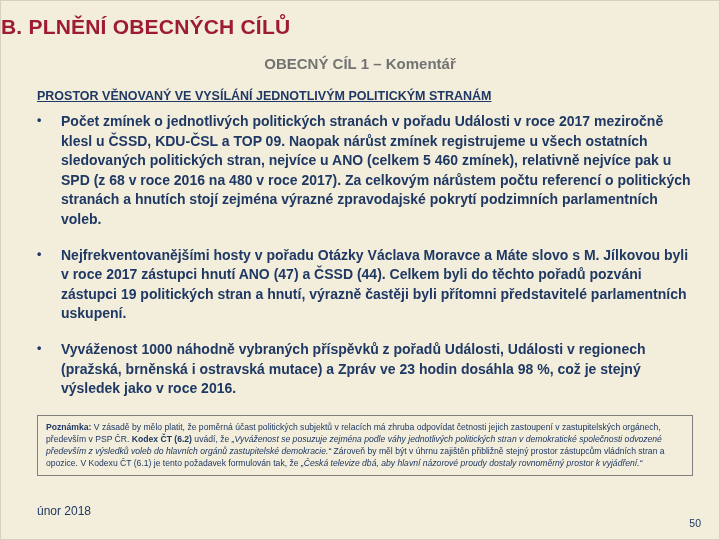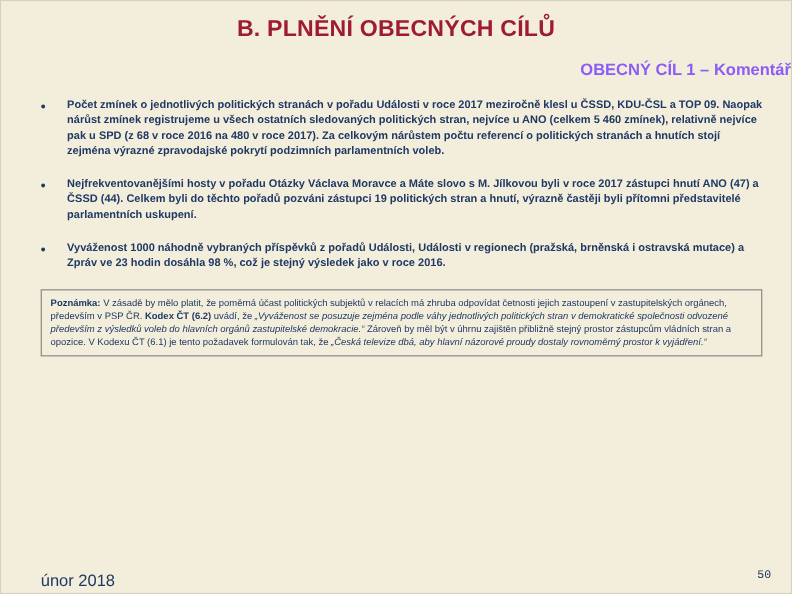--- a/index.html
+++ b/index.html
@@ -8,32 +8,31 @@
     width:720px;height:540px;
     box-sizing:border-box;
     background:#f2eedb;
     border:1px solid #d6d0bc;
     font-family:"Liberation Sans",sans-serif;
     color:#1f3864;
     overflow:hidden;
   }
   .title{
     margin-top:14px;
-    text-align:center;
     font-size:21px;
     font-weight:bold;
     color:#9e1b32;
     letter-spacing:.2px;
   }
   .subtitle{
     margin-top:16px;
-    text-align:right;
+    text-align:center;
     font-size:15px;
     font-weight:bold;
-    color:#8b5cf6;
+    color:#737373;
   }
   .content{
     position:absolute;
     left:36px;right:26px;top:88px;
   }
   .section{margin-bottom:16px;}
   .section-heading{
     font-size:12.5px;
     font-weight:bold;
     text-decoration:underline;
@@ -45,60 +44,60 @@
   }
   .bullet-marker{
     width:24px;
     flex:0 0 24px;
     font-size:12.5px;
     font-weight:bold;
     line-height:1.4;
   }
   .bullet-text{
     flex:1;
-    font-size:10px;
+    font-size:14px;
     font-weight:bold;
     line-height:1.4;
   }
   .note-box{
     margin-top:10px;
     border:1px solid #808080;
     background:#f2eedb;
     padding:5px 8px 6px 8px;
     font-size:8.6px;
     line-height:1.4;
     color:#1f3864;
   }
   .run-bold{font-weight:bold;}
   .run-italic{font-style:italic;}
   .footer-left{
     position:absolute;
-    left:36px;bottom:2px;
-    font-size:15px;
+    left:36px;bottom:21px;
+    font-size:12px;
     color:#1f3864;
   }
   .footer-right{
     position:absolute;
     right:18px;bottom:10px;
     font-size:10.5px;
     color:#1f3864;
-    font-family:Liberation Mono, monospace;
   }
 </style>
 </head>
 <body>
 
 <div class="slide">
 
   <div class="title">B. PLNĚNÍ OBECNÝCH CÍLŮ</div>
   <div class="subtitle">OBECNÝ CÍL 1 – Komentář</div>
 
   <div class="content">
 
     <div class="section">
+      <div class="section-heading">PROSTOR VĚNOVANÝ VE VYSÍLÁNÍ JEDNOTLIVÝM POLITICKÝM STRANÁM</div>
       <div class="bullet-row">
         <span class="bullet-marker">•</span>
         <span class="bullet-text">Počet zmínek o jednotlivých politických stranách v pořadu Události v roce 2017 meziročně klesl u ČSSD, KDU-ČSL a TOP 09. Naopak nárůst zmínek registrujeme u všech ostatních sledovaných politických stran, nejvíce u ANO (celkem 5 460 zmínek), relativně nejvíce pak u SPD (z 68 v roce 2016 na 480 v roce 2017). Za celkovým nárůstem počtu referencí o politických stranách a hnutích stojí zejména výrazné zpravodajské pokrytí podzimních parlamentních voleb.</span>
       </div>
     </div>
 
     <div class="section">
       <div class="bullet-row">
         <span class="bullet-marker">•</span>
         <span class="bullet-text">Nejfrekventovanějšími hosty v pořadu Otázky Václava Moravce a Máte slovo s M. Jílkovou byli v roce 2017 zástupci hnutí ANO (47) a ČSSD (44). Celkem byli do těchto pořadů pozváni zástupci 19 politických stran a hnutí, výrazně častěji byli přítomni představitelé parlamentních uskupení.</span>

